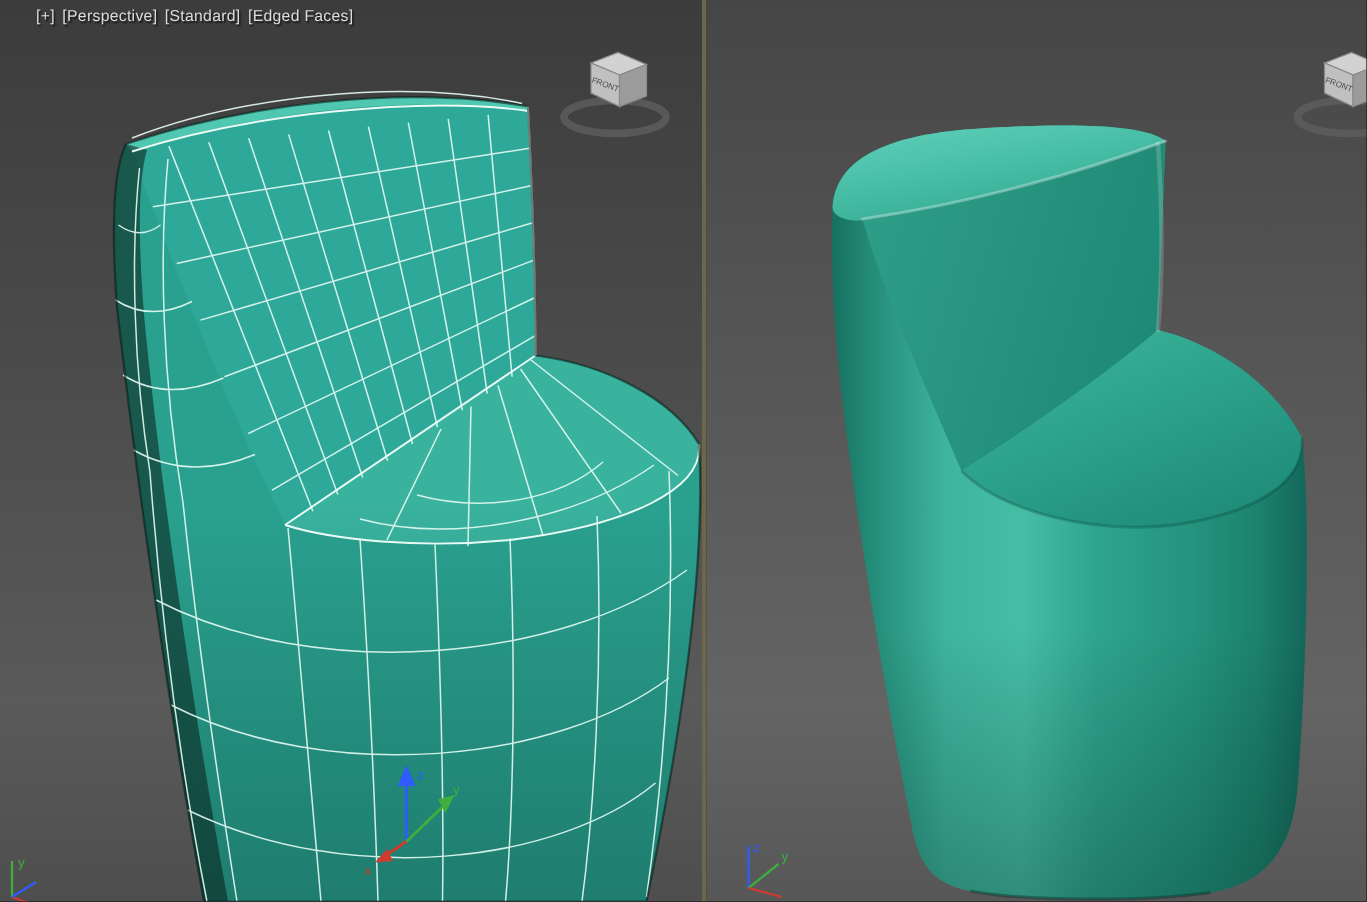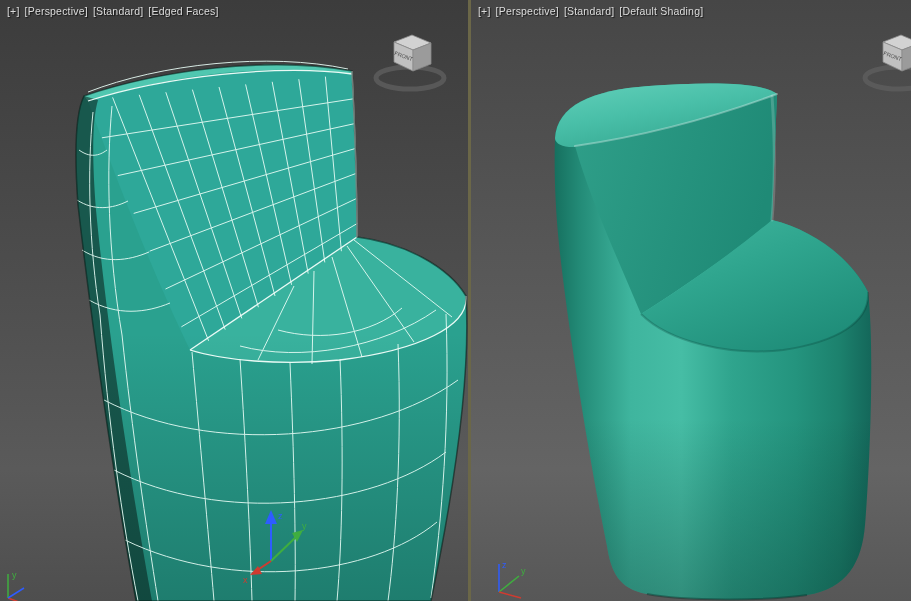--- a/index.html
+++ b/index.html
@@ -2,21 +2,21 @@
 <html style="--model-base: #2aa18f; --model-top: #50c7b0; --model-face: #2ea899; --model-ledge: #39b29e; --wireframe: #e6fbf4; --label-text: #dcdcdc; --bg-left-top: #3c3c3c; --bg-left-bottom: #5a5a5a; --bg-right-top: #464646; --bg-right-bottom: #646464; --divider: #6b6748; --axis-x: #d03b30; --axis-y: #3fae3f; --axis-z: #2e5cff; --viewcube-face: #c0c0c0;"><head>
 <meta charset="utf-8">
 <style>
   html,body{margin:0;padding:0;background:#1f1f1f;}
   body{width:911px;height:601px;overflow:hidden;font-family:"Liberation Sans",sans-serif;}
   .stage{display:flex;width:911px;height:601px;background:#262626;}
   .viewport{position:relative;overflow:hidden;height:601px;}
   #vp-left{width:468px;background:linear-gradient(180deg,#3c3c3c 0%,#4b4b4b 40%,#5a5a5a 78%,#4e4e4e 100%);}
   #vp-right{width:440px;background:linear-gradient(180deg,#464646 0%,#565656 40%,#646464 78%,#575757 100%);}
   .divider{width:3px;height:601px;background:var(--divider,#6b6748);cursor:col-resize;}
-  .vp-label{position:absolute;top:5px;left:7px;font-size:10.5px;color:var(--label-text,#dcdcdc);z-index:6;letter-spacing:.2px;text-shadow:1px 1px 1px rgba(0,0,0,.65);white-space:nowrap;}
+  .vp-label{position:absolute;top:5px;left:24px;font-size:10.5px;color:var(--label-text,#dcdcdc);z-index:6;letter-spacing:.2px;text-shadow:1px 1px 1px rgba(0,0,0,.65);white-space:nowrap;}
   .vp-label span{margin-right:5px;cursor:pointer;}
   svg.scene{position:absolute;left:0;top:0;}
   .viewcube{position:absolute;top:26px;z-index:5;}
   #vp-left .viewcube{right:12px;}
   #vp-right .viewcube{right:-34px;}
   .model-base{fill:var(--model-base,#2aa18f);}
   .model-top{fill:var(--model-top,#50c7b0);}
   .model-face{fill:var(--model-face,#2ea899);}
   .model-ledge{fill:var(--model-ledge,#39b29e);}
   .wire{fill:none;stroke:var(--wireframe,#e6fbf4);stroke-width:1;opacity:.9;}
@@ -141,23 +141,20 @@
       <polygon points="24,16 42,9 61,17 43,24" fill="#d2d2d2" stroke="#8a8a8a" stroke-width="0.8"></polygon>
       <polygon points="24,16 43,24 43,45 24,36" fill="#c0c0c0" stroke="#8a8a8a" stroke-width="0.8"></polygon>
       <polygon points="43,24 61,17 61,38 43,45" fill="#9b9b9b" stroke="#8a8a8a" stroke-width="0.8"></polygon>
       <text x="33" y="32" font-size="5.5" fill="#4a4a4a" text-anchor="middle" transform="rotate(20 33 32)">FRONT</text>
     </svg>
   </div>
 
   <div class="divider"></div>
 
   <div class="viewport" id="vp-right">
-    <div class="vp-label">
-      <span>[+]</span><span>[Perspective]</span><span>[Standard]</span><span>[Default Shading]</span>
-    </div>
 
     <svg class="scene" width="440" height="601" viewBox="0 0 440 601">
       <defs>
         <linearGradient id="rbody" x1="0" y1="0" x2="1" y2="0">
           <stop offset="0" stop-color="#16705f"></stop>
           <stop offset="0.08" stop-color="#238b77"></stop>
           <stop offset="0.24" stop-color="#3fb59e"></stop>
           <stop offset="0.4" stop-color="#46bda5"></stop>
           <stop offset="0.56" stop-color="#2fa48d"></stop>
           <stop offset="0.76" stop-color="#24947e"></stop>

